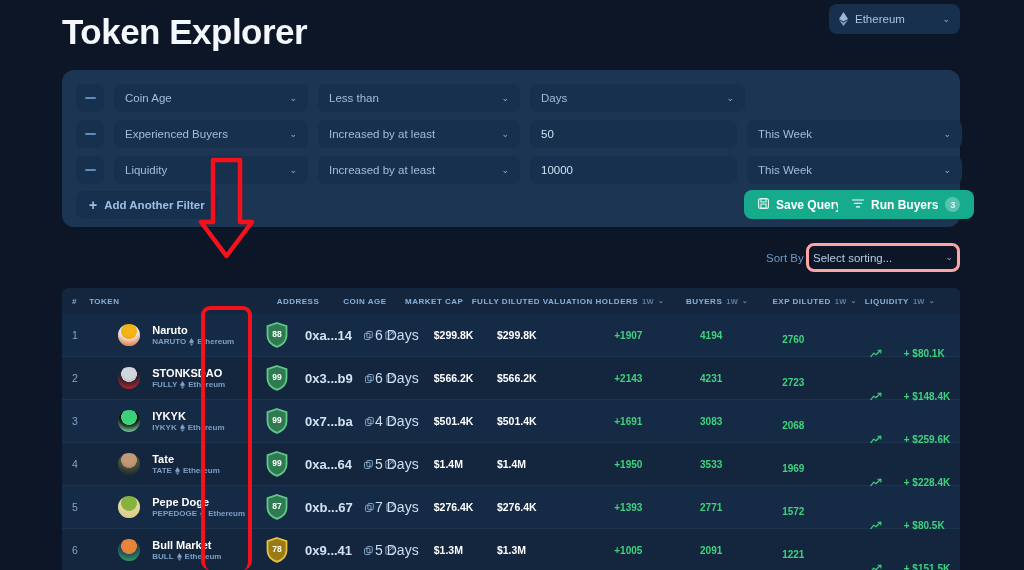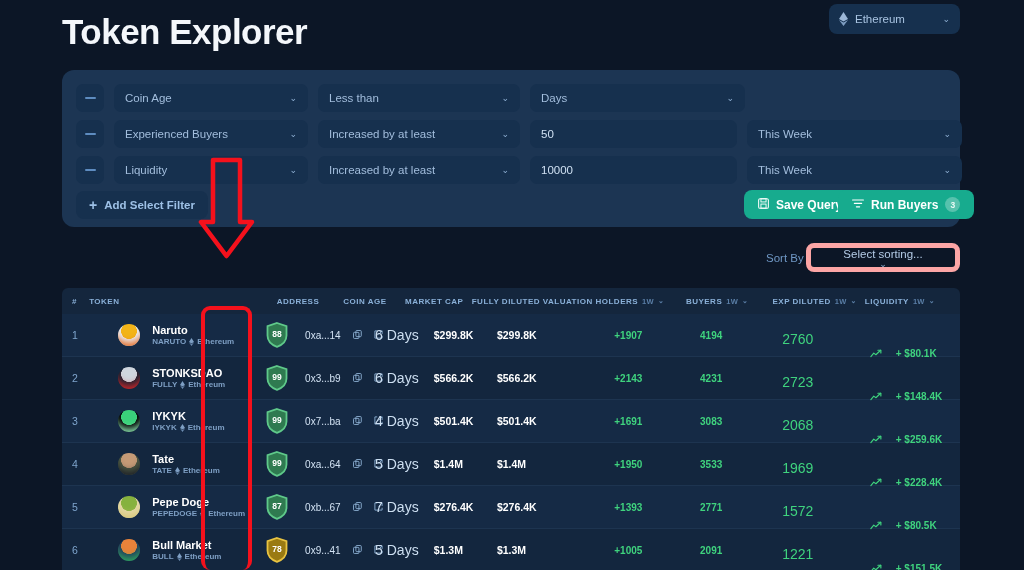--- a/index.html
+++ b/index.html
@@ -72,23 +72,23 @@
     display: flex; align-items: center; justify-content: center;
   }
 
   
   .sort-label {
     position: absolute; left: 766px; top: 252px;
     font-size: 11.5px; color: #6f97c4; font-weight: 500;
   }
   .sort-select {
     position: absolute; left: 806px; top: 243px; width: 154px; height: 29px;
-    background: transparent; border: 5px solid #fca5a5; border-radius: 8px;
+    background: transparent; border: 3px solid #fca5a5; border-radius: 8px;
     display: flex; align-items: center; justify-content: space-between;
-    padding: 0 11px; font-size: 11.5px; color: #b4cbe6; font-weight: 500; flex-direction: column;
+    padding: 0 4px; font-size: 11.5px; color: #b4cbe6; font-weight: 500;
   }
 
   
   .table { position: absolute; left: 62px; top: 288px; width: 898px; }
   .thead {
     height: 26px; background: #14263d; display: flex; align-items: center;
     border-radius: 6px 6px 0 0;
   }
   .th {
     font-size: 8px; font-weight: 700; color: #8ab0d8;
@@ -100,29 +100,29 @@
   .row {
     height: 43px; display: flex; align-items: center;
     background: #152a45; border-bottom: 1px solid #1d3characters;
     border-bottom: 1px solid #1d3450;
   }
   .row.alt { background: #13263e; }
 
   .c-rank    { width: 18px; padding-left: 10px; font-size: 10.5px; color: #7fa5cd; }
   .c-token   { width: 145px; display: flex; align-items: center; gap: 12px; margin-left: 39px; }
   .c-score   { width: 62px; display: flex; align-items: center; justify-content: center; }
-  .c-addr    { width: 70px; display: flex; align-items: center; gap: 12px; font-size: 10px; color: #d2e2f3; font-weight: 400; }
+  .c-addr    { width: 70px; display: flex; align-items: center; gap: 12px; font-size: 13px; color: #d2e2f3; font-weight: 700; }
   .c-age     { width: 65px; font-size: 14px; color: #cddff1; }
   .c-mcap    { width: 70px; font-size: 10.5px; color: #ffffff; font-weight: 700; }
   .c-fdv     { width: 130px; font-size: 10.5px; color: #ffffff; font-weight: 700; }
   .c-holders { width: 95px; font-size: 10px; color: #3fd37e; font-weight: 700; }
   .c-buyers  { width: 91px; font-size: 10px; color: #3fd37e; font-weight: 700; }
-  .c-exp     { width: 97px; font-size: 14px; color: #3fd37e; font-weight: 400; margin-top: 8px; }
+  .c-exp     { width: 97px; font-size: 10px; color: #3fd37e; font-weight: 700; margin-top: 8px; }
   .c-liq     { width: 100px; font-size: 10px; color: #3fd37e; font-weight: 700;
-               display: flex; align-items: center; gap: 14px; margin-top: 36px; }
+               display: flex; align-items: center; gap: 22px; margin-top: 36px; }
 
   .avatar {
     width: 22px; height: 22px; border-radius: 50%; flex: 0 0 22px;
     background-size: cover; position: relative; overflow: hidden;
   }
   .tok-text { display: flex; flex-direction: column; gap: 1px; min-width: 0; }
   .tok-name { font-size: 11px; font-weight: 700; color: #ffffff; line-height: 1.15; }
   .tok-sub  { font-size: 8px; font-weight: 600; color: #7e9fc4; display: flex; align-items: center; gap: 3px; line-height: 1.15; }
 
   .shield { position: relative; width: 22px; height: 26px; }
@@ -212,21 +212,21 @@
       <div class="ctl input w-value">10000</div>
       <div class="ctl sel w-period">
         <span>This Week</span>
         <span class="caret">⌄</span>
       </div>
     </div>
   </div>
 
   <div class="add-filter">
     <span class="plus">+</span>
-    <span>Add Select Filter</span>
+    <span>Add Another Filter</span>
   </div>
 
   <div class="save-query">
     <span>
       <svg width="11" height="11" viewBox="0 0 12 12">
         <rect x="0.7" y="0.7" width="10.6" height="10.6" rx="1.6" fill="none" stroke="#ffffff" stroke-width="1.1"></rect>
         <rect x="3.2" y="0.9" width="5.6" height="3.4" fill="none" stroke="#ffffff" stroke-width="1"></rect>
         <rect x="3.2" y="6.6" width="5.6" height="4.5" fill="none" stroke="#ffffff" stroke-width="1"></rect>
       </svg>
     </span>

